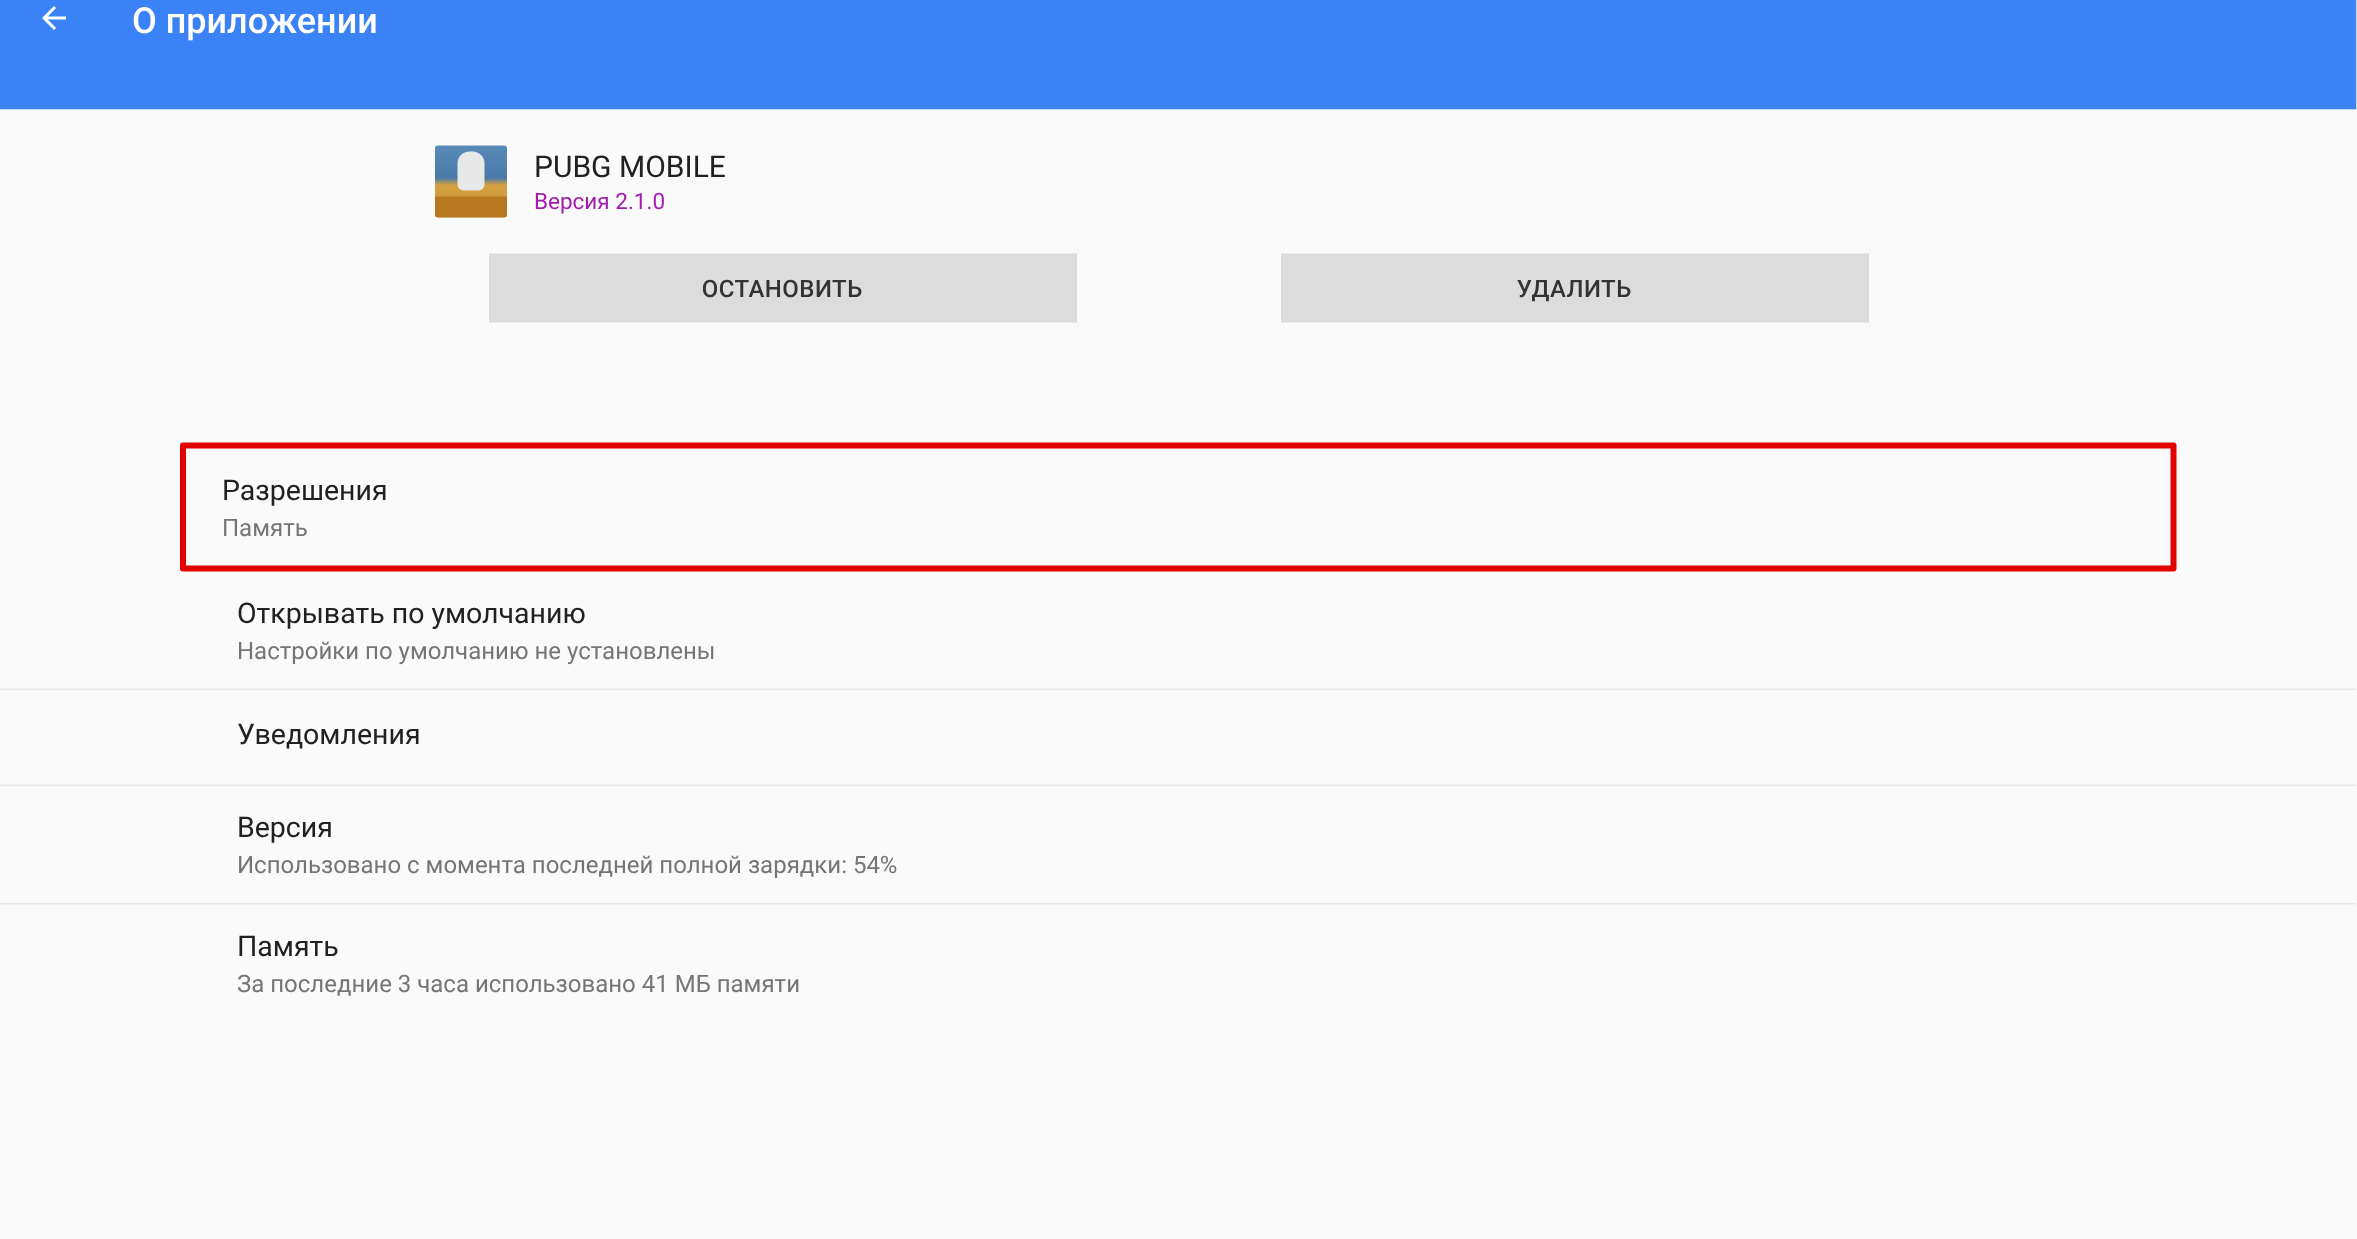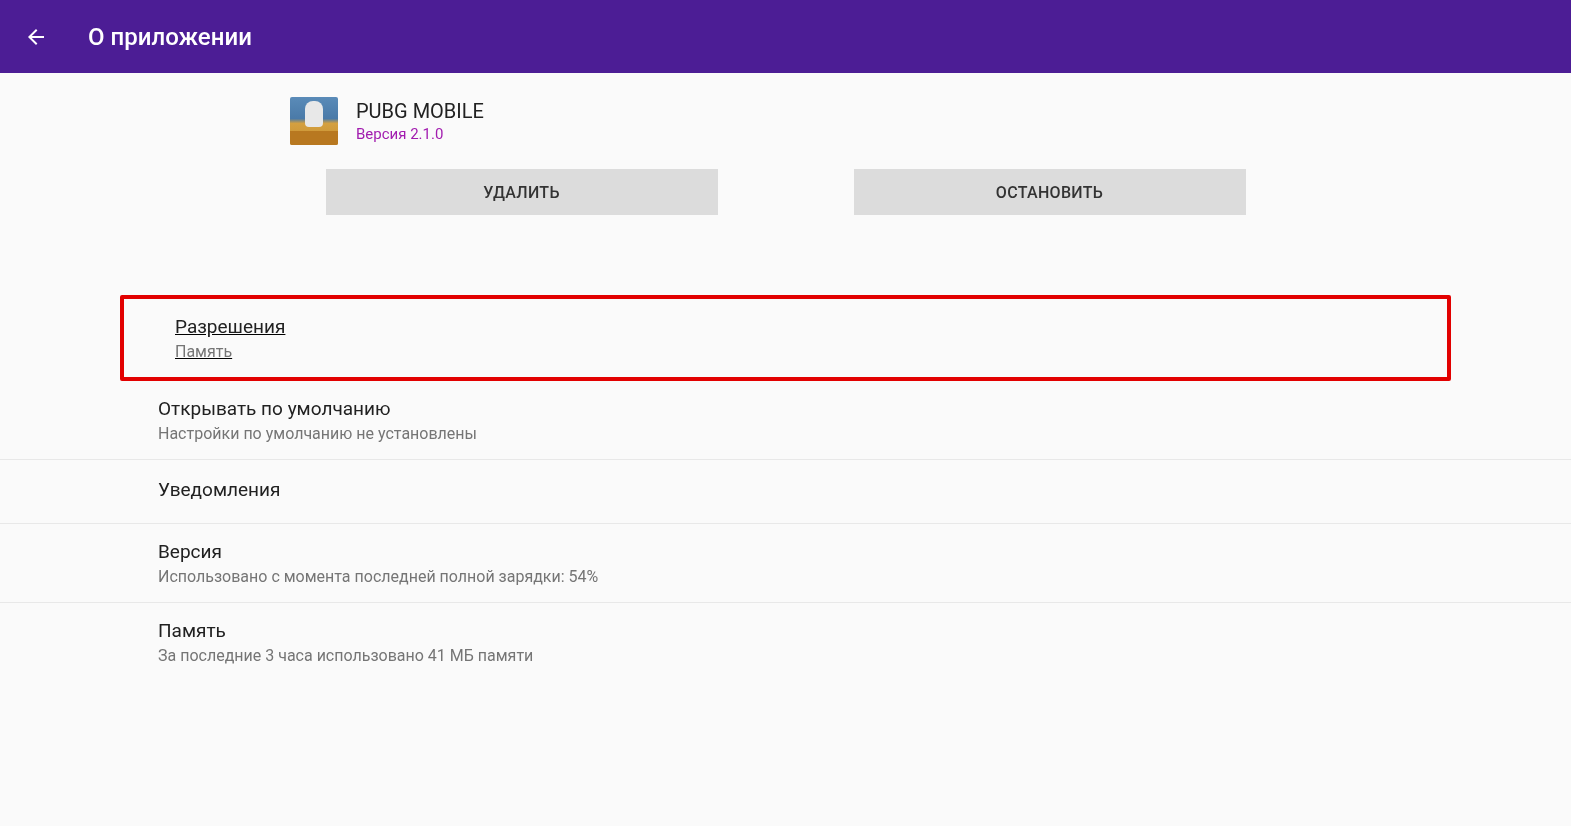--- a/index.html
+++ b/index.html
@@ -4,24 +4,24 @@
 <style>
   * { box-sizing: border-box; margin: 0; padding: 0; }
   body {
     font-family: Roboto, "Helvetica Neue", Arial, sans-serif;
     background: #f5f5f5;
     width: 1571px;
     height: 826px;
     overflow: hidden;
   }
   .header {
-    background: #4c1d95;
+    background: #3b82f6;
     height: 73px;
     display: flex;
-    align-items: center;
+    align-items: flex-start;
     padding: 0 24px;
     color: #fff;
   }
   .back-icon {
     width: 24px;
     height: 24px;
     margin-right: 40px;
     cursor: pointer;
   }
   .header-title {
@@ -123,23 +123,22 @@
   .list-subtitle {
     font-size: 16px;
     color: #757575;
   }
   .highlight-box {
     border: 4px solid #e20000;
     margin: 0 120px 0 120px;
     border-radius: 2px;
   }
   .highlight-box .list-item {
-    padding-left: 51px;
+    padding-left: 24px;
     border-bottom: none;
-    text-decoration: underline;
   }
   .section {
     margin: 0 0 0 0;
   }
 </style>
 </head>
 <body>
 
 <div class="header">
   <div class="back-icon">
@@ -154,22 +153,22 @@
 
   <div class="app-header">
     <div class="app-icon"></div>
     <div class="app-text">
       <div class="app-name">PUBG MOBILE</div>
       <div class="app-version">Версия 2.1.0</div>
     </div>
   </div>
 
   <div class="button-row">
+    <button class="action-button">ОСТАНОВИТЬ</button>
     <button class="action-button">УДАЛИТЬ</button>
-    <button class="action-button">ОСТАНОВИТЬ</button>
   </div>
 
   <div class="section">
 
 
     <div class="highlight-box">
       <div class="list-item">
         <div class="list-title">Разрешения</div>
         <div class="list-subtitle">Память</div>
       </div>

